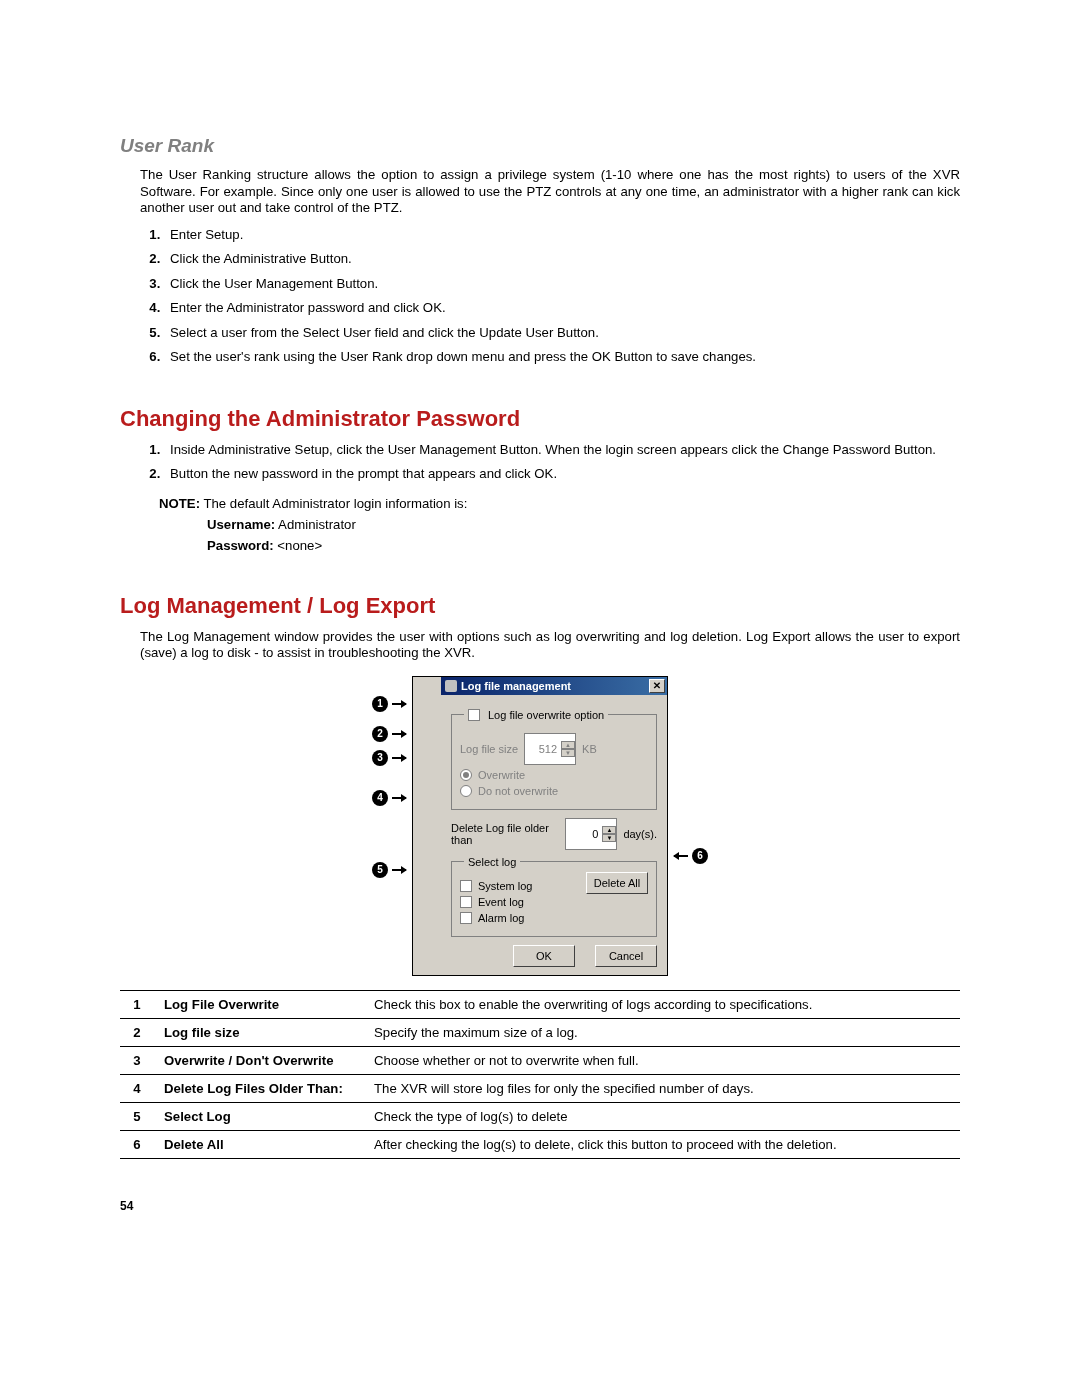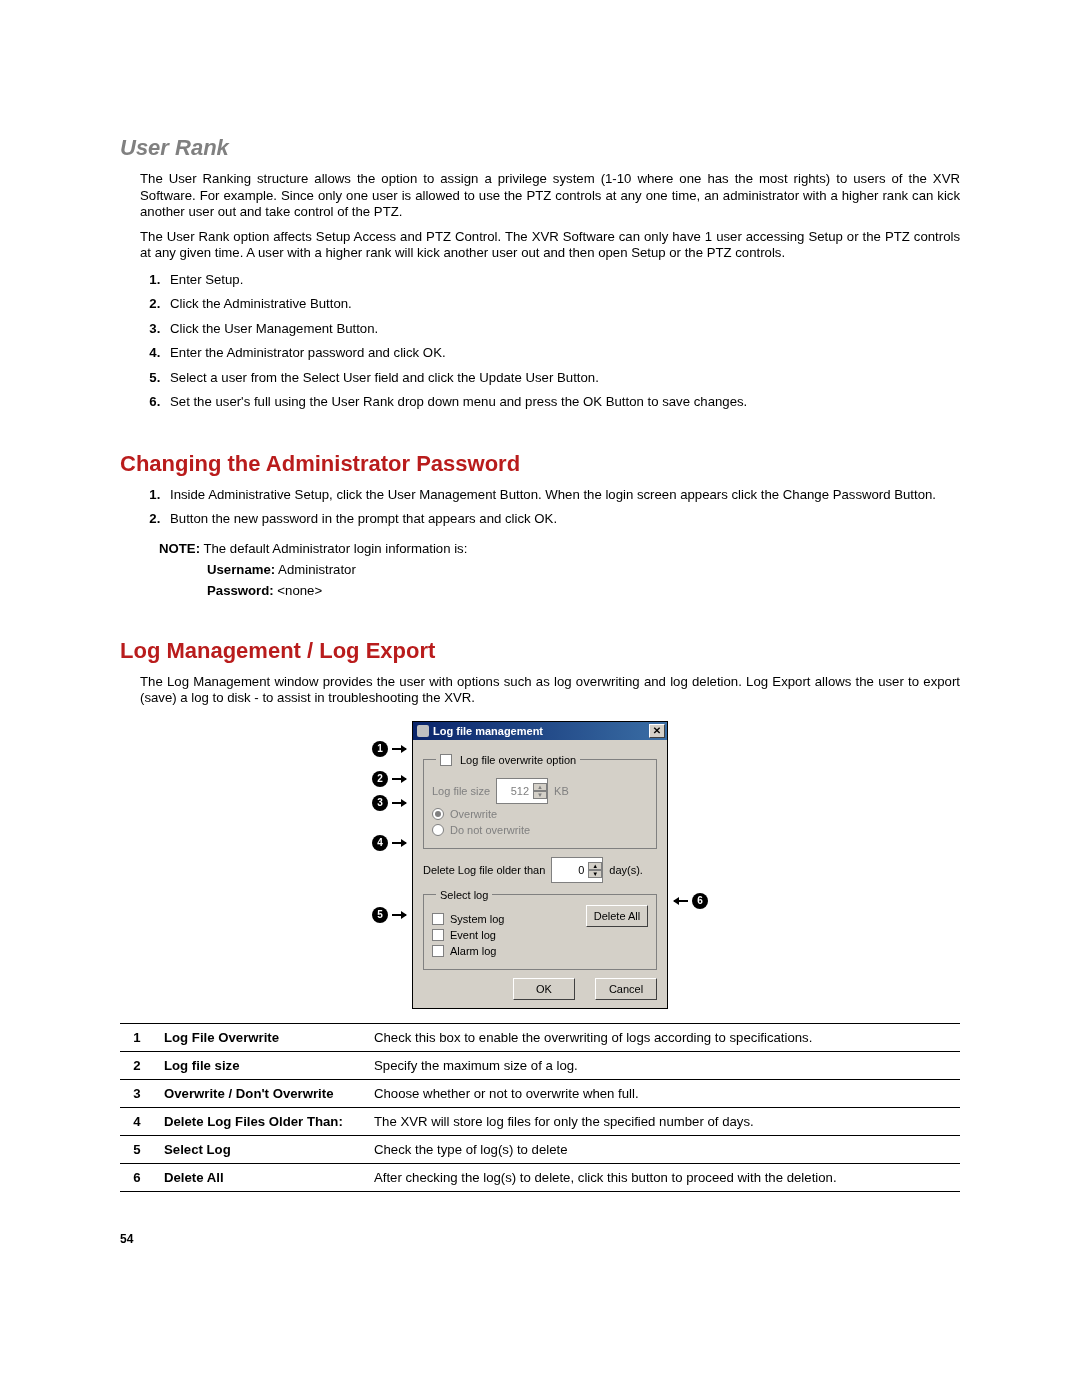--- a/index.html
+++ b/index.html
@@ -8,21 +8,21 @@
     padding: 0;
     font-family: Arial, Helvetica, sans-serif;
     background: #fff;
     color: #000;
     width: 1080px;
   }
   .page {
     padding: 135px 120px 60px 120px;
   }
   .section-heading-italic {
-    font-size: 22px;
+    font-size: 19px;
     font-weight: bold;
     font-style: italic;
     color: #808080;
     margin: 0 0 10px 0;
   }
   .section-heading {
     font-size: 22px;
     font-weight: bold;
     color: #b91c1c;
     margin: 40px 0 10px 0;
@@ -106,20 +106,21 @@
   .arrow-line.left::after{
     right:auto;left:-1px;
     border-left:none;border-right:6px solid #000;
   }
   
   .dialog {
     width: 256px;
     border:1px solid #000;
     background:#d4d0c8;
     font-size:11px;
+    padding-left:28px;
   }
   .titlebar {
     background: linear-gradient(to right,#0a246a,#3a6ea5);
     color:#fff;
     display:flex;align-items:center;justify-content:space-between;
     height:18px;padding:0 2px 0 4px;
     font-weight:bold;
   }
   .close-btn {
     width:16px;height:14px;background:#d4d0c8;border:1px solid #fff;border-right-color:#404040;border-bottom-color:#404040;
@@ -136,21 +137,21 @@
   fieldset.groupbox > legend {
     font-size:11px;padding:0 4px;margin-left:4px;color:#000;
     display:flex;align-items:center;gap:8px;
   }
   .legend-check {
     width:12px;height:12px;border:1px solid #808080;background:#fff;display:inline-block;
   }
   .line { display:flex;align-items:center;gap:6px;margin:4px 0;color:#000; }
   .line.disabled { color:#808080; }
   .spinner {
-    display:inline-flex;align-items:center;border:1px solid #808080;background:#fff;height:26px;
+    display:inline-flex;align-items:center;border:1px solid #808080;background:#fff;height:32px;
   }
   .spinner input {
     border:none;width:36px;text-align:right;padding:0 4px;font-size:11px;height:16px;background:#fff;color:#808080;
   }
   .spinner .arrows{display:flex;flex-direction:column;width:14px;}
   .spinner .arrows div{height:8px;border:1px solid #808080;background:#d4d0c8;display:flex;align-items:center;justify-content:center;font-size:6px;line-height:1;}
   .radio { width:12px;height:12px;border:1px solid #808080;border-radius:50%;background:#fff;display:inline-flex;align-items:center;justify-content:center; }
   .radio.checked::after { content:"";width:6px;height:6px;border-radius:50%;background:#808080;}
   .check { width:12px;height:12px;border:1px solid #808080;background:#fff;display:inline-block; }
   .win-btn {
@@ -184,29 +185,28 @@
   }
 </style>
 </head>
 <body>
 
 <div class="page">
 
   <h2 class="section-heading-italic">User Rank</h2>
   <div class="para-block">
     <p class="body-para">The User Ranking structure allows the option to assign a privilege system (1-10 where one has the most rights) to users of the XVR Software.  For example.  Since only one user is allowed to use the PTZ controls at any one time, an administrator with a higher rank can kick another user out and take control of the PTZ.</p>
-    <p class="body-para">The User Rank option affects Setup Access and PTZ Control.  The XVR Software can only have 1 user accessing Setup or the PTZ controls at any given time.  A user with a higher rank will kick another user out and then open Setup or the PTZ controls.</p>
   </div>
   <ol class="numbered">
     <li>Enter Setup.</li>
     <li>Click the Administrative Button.</li>
     <li>Click the User Management Button.</li>
     <li>Enter the Administrator password and click OK.</li>
     <li>Select a user from the Select User field and click the Update User Button.</li>
-    <li>Set the user's full using the User Rank drop down menu and press the OK Button to save  changes.</li>
+    <li>Set the user's rank using the User Rank drop down menu and press the OK Button to save  changes.</li>
   </ol>
 
   <h2 class="section-heading">Changing the Administrator Password</h2>
   <ol class="numbered">
     <li>Inside Administrative Setup, click the User Management Button. When the login screen appears click the Change Password Button.</li>
     <li>Button the new password in the prompt that appears and click OK.</li>
   </ol>
   <div class="note-block">
     <div><span class="bold">NOTE:</span><span> The default Administrator login information is:</span></div>
     <div class="indent-line"><span class="bold">Username:</span><span> Administrator</span></div>

